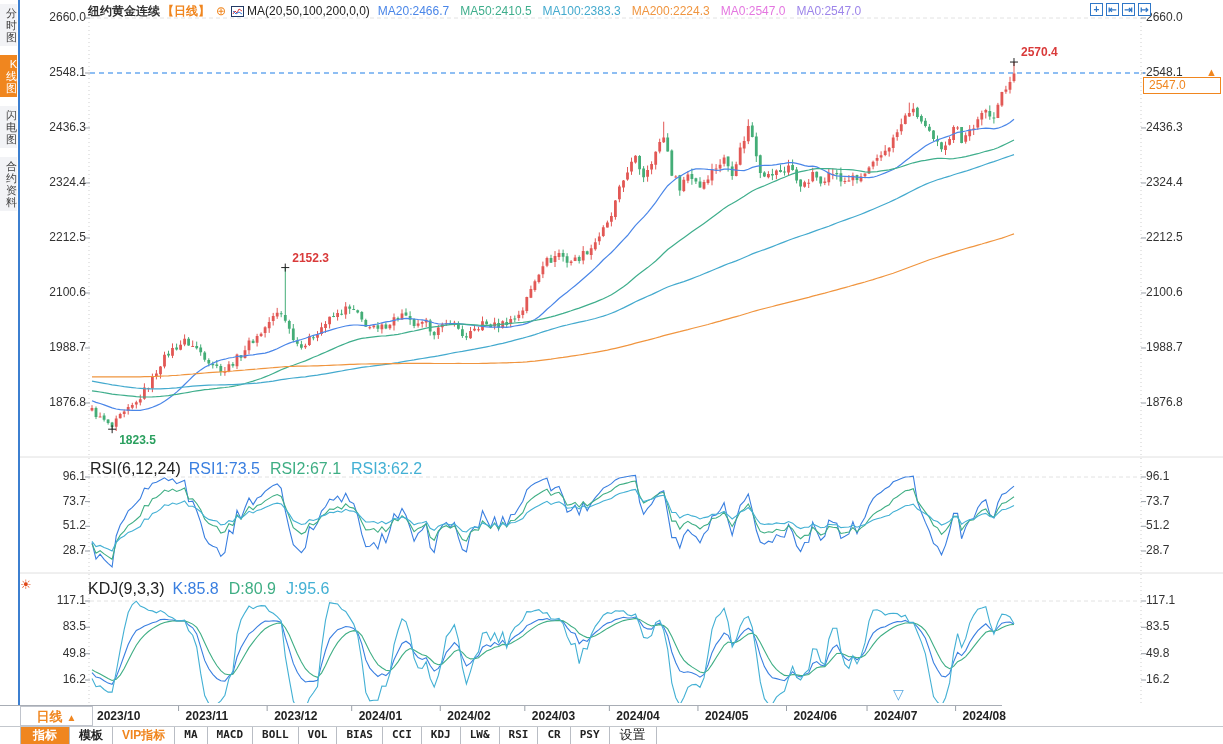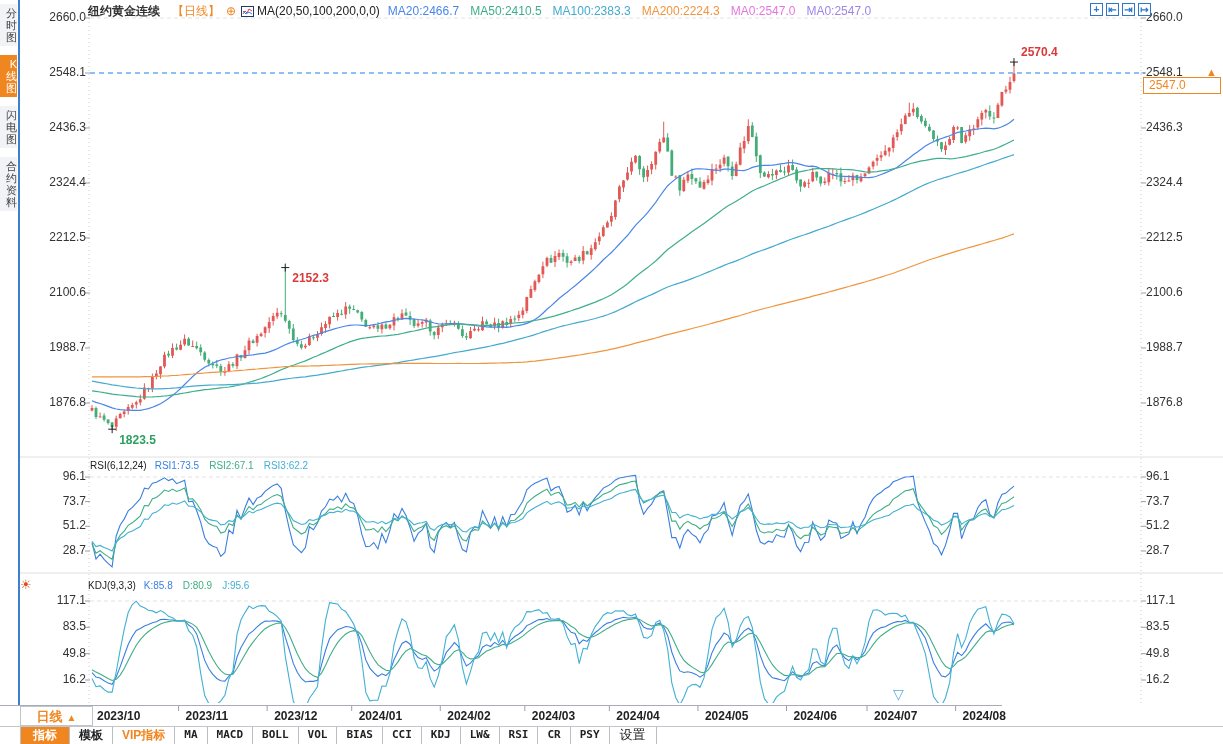--- a/index.html
+++ b/index.html
@@ -6,33 +6,33 @@
   body{font-family:"Liberation Sans",sans-serif;}
   #app{position:relative;width:1223px;height:744px;background:#fff;overflow:hidden;}
   #chart{position:absolute;left:0;top:0;}
   
   #sidebar{position:absolute;left:0;top:0;width:20px;height:705px;background:#fff;border-right:2px solid #3c7fd0;box-sizing:border-box;}
   .side-tab{width:17px;margin:4px 0 9px 0;padding:3px 0;font-size:11px;line-height:12px;text-align:right;color:#444;word-break:break-all;background:#f2f3f6;cursor:pointer;}
   .side-tab.active{background:#f0861f;color:#fff;}
   
   #header{position:absolute;left:88px;top:3px;height:16px;display:flex;align-items:center;font-size:12px;color:#222;white-space:nowrap;z-index:4;}
   #h-symbol{font-weight:700;color:#333;}
-  #h-period{color:#f0861f;font-weight:400;margin-left:12px;}
+  #h-period{color:#f0861f;font-weight:700;margin-left:2px;}
   #h-plus{color:#f0861f;margin:0 5px 0 6px;font-size:12px;cursor:pointer;}
   #h-chart-icon{margin-right:3px;display:inline-flex;cursor:pointer;}
   #h-ma-title{color:#222;margin-right:8px;cursor:pointer;}
   .ma-item{margin-right:11px;}
   #topicons{position:absolute;left:1090px;top:3px;display:flex;gap:3px;z-index:4;}
   .wicon{width:13px;height:13px;border:1px solid #2f77c8;color:#2f77c8;font-size:10px;line-height:11px;text-align:center;box-sizing:border-box;font-weight:700;cursor:pointer;background:#fff;}
   
   .axlab{position:absolute;font-size:12px;color:#333;z-index:3;}
   .axlab.l{left:26px;width:60px;text-align:right;}
   .axlab.r{left:1146px;text-align:left;}
   
-  .indhead{position:absolute;font-size:10px;color:#222;white-space:nowrap;z-index:4;}
+  .indhead{position:absolute;font-size:16px;color:#222;white-space:nowrap;z-index:4;}
   .indhead .t{color:#222;margin-right:8px;}
   .indlab{margin-right:10px;}
   
   .ann{position:absolute;font-size:12px;font-weight:700;z-index:4;}
   
   #ptag{position:absolute;left:1143px;width:78px;height:17px;border:1px solid #f0861f;color:#f0861f;font-size:12px;line-height:15px;padding-left:5px;box-sizing:border-box;background:#fff;z-index:5;}
   #parrow{position:absolute;left:1206px;color:#f0861f;font-size:11px;z-index:6;}
   
   #axisRow{position:absolute;left:0;top:705px;width:1002px;height:21px;border-top:1px solid #a8adb5;box-sizing:border-box;z-index:3;}
   .month{position:absolute;top:3px;font-size:12px;font-weight:700;color:#222;}
@@ -207,21 +207,21 @@
     <span class="t">RSI(6,12,24)</span><span id="rsiItems"><span class="indlab" style="color: rgb(58, 127, 224);">RSI1:73.5</span><span class="indlab" style="color: rgb(63, 174, 132);">RSI2:67.1</span><span class="indlab" style="color: rgb(67, 176, 212);">RSI3:62.2</span></span>
   </div>
   <div class="indhead" id="kdjHeader" style="left:88px;top:580px;">
     <span class="t">KDJ(9,3,3)</span><span id="kdjItems"><span class="indlab" style="color: rgb(58, 127, 224);">K:85.8</span><span class="indlab" style="color: rgb(63, 174, 132);">D:80.9</span><span class="indlab" style="color: rgb(67, 176, 212); text-align: center;">J:95.6</span></span>
   </div>
   <div id="sunIcon">☀</div>
   <div id="scrollArrow">▽</div>
 
   <div id="annos">
       <div class="ann" style="color: rgb(217, 58, 58); left: 1020.99px; top: 45.0449px;">2570.4</div>
-      <div class="ann" style="color: rgb(217, 58, 58); left: 292.265px; top: 250.572px; margin-top: 20px;">2152.3</div>
+      <div class="ann" style="color: rgb(217, 58, 58); left: 292.265px; top: 250.572px;">2152.3</div>
       <div class="ann" style="color: rgb(43, 160, 95); left: 119.143px; top: 433.201px;">1823.5</div>
     </div>
 
   <div id="ptag" style="top: 77.007px;">2547.0</div>
   <div id="parrow" style="top: 66.007px;">▲</div>
 
   <div id="axisRow">
     <div id="periodBtn"><span>日线</span><span class="arr">▲</span></div>
     <div id="months">
         <div class="month" style="left: 97px;">2023/10</div>

